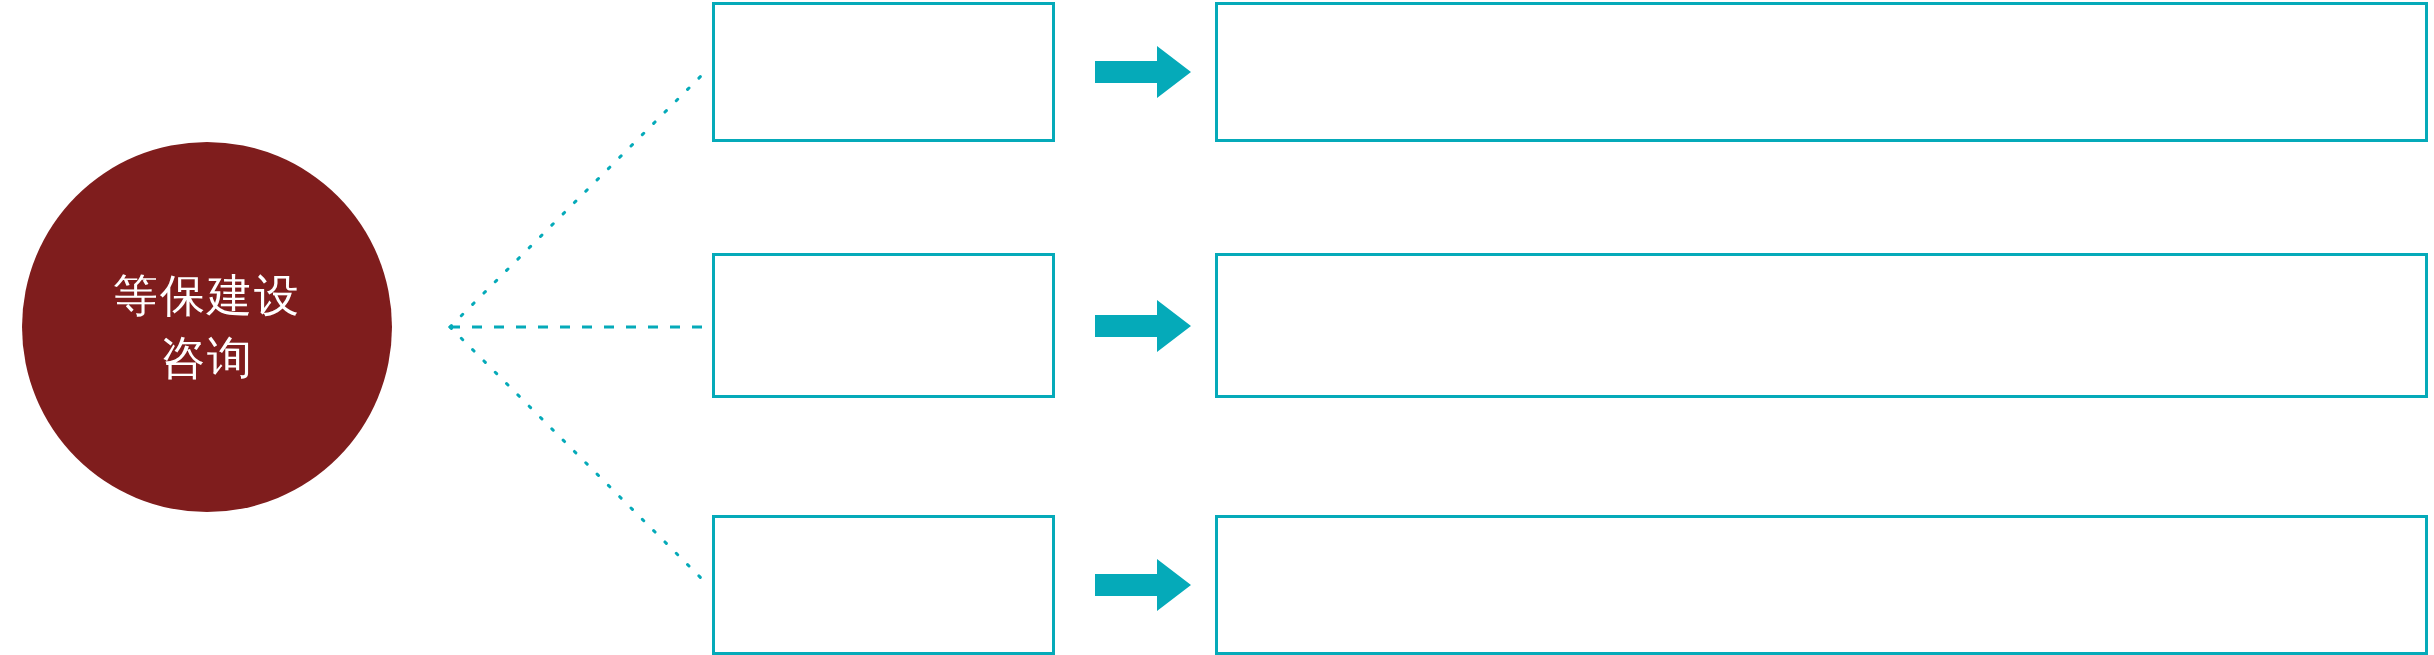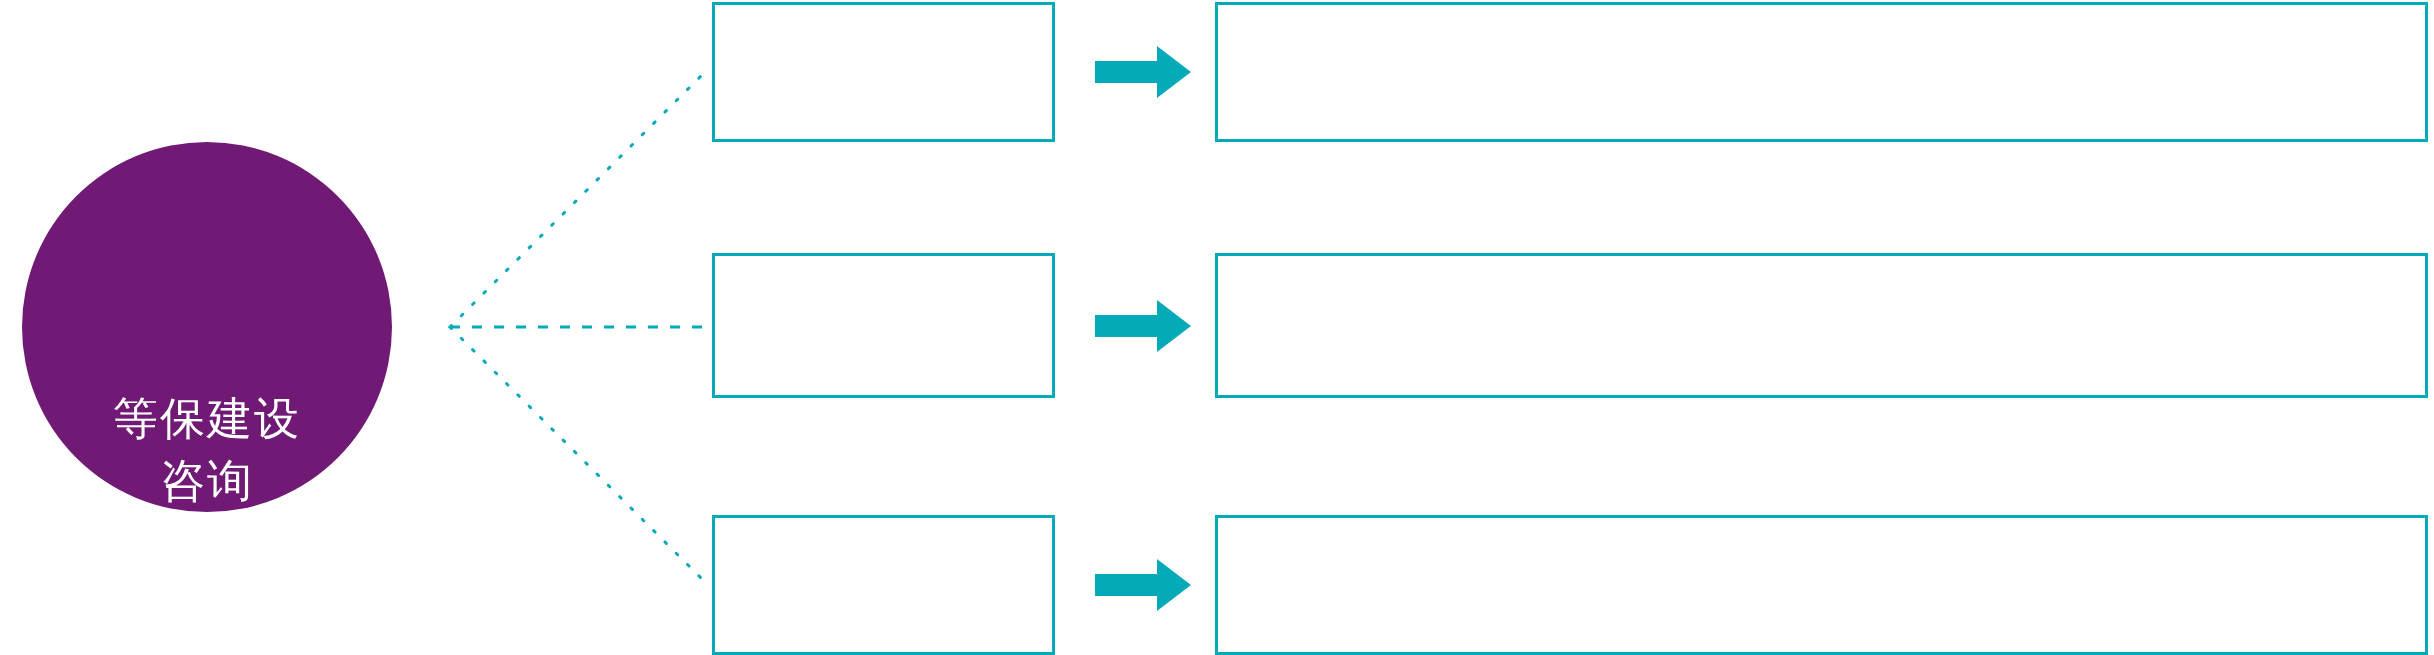--- a/index.html
+++ b/index.html
@@ -17,25 +17,25 @@
   }
 
   
   #hub{
     position:absolute;
     left:22px;
     top:142px;
     width:370px;
     height:370px;
     border-radius:50%;
-    background:#701a75;
+    background:#7f1d1d;
     display:flex;
     flex-direction:column;
     align-items:center;
-    justify-content:flex-end;
+    justify-content:center;
     box-sizing:border-box;
   }
   #hub .hub-line{
     color:#ffffff;
     font-size:45px;
     line-height:62px;
     letter-spacing:2px;
     font-weight:400;
     white-space:nowrap;
     text-align:center;

